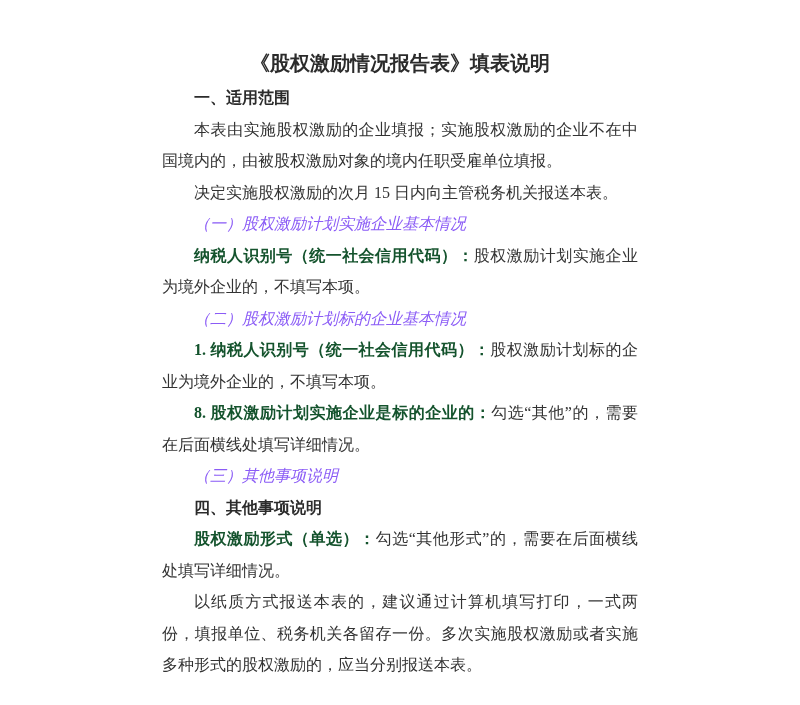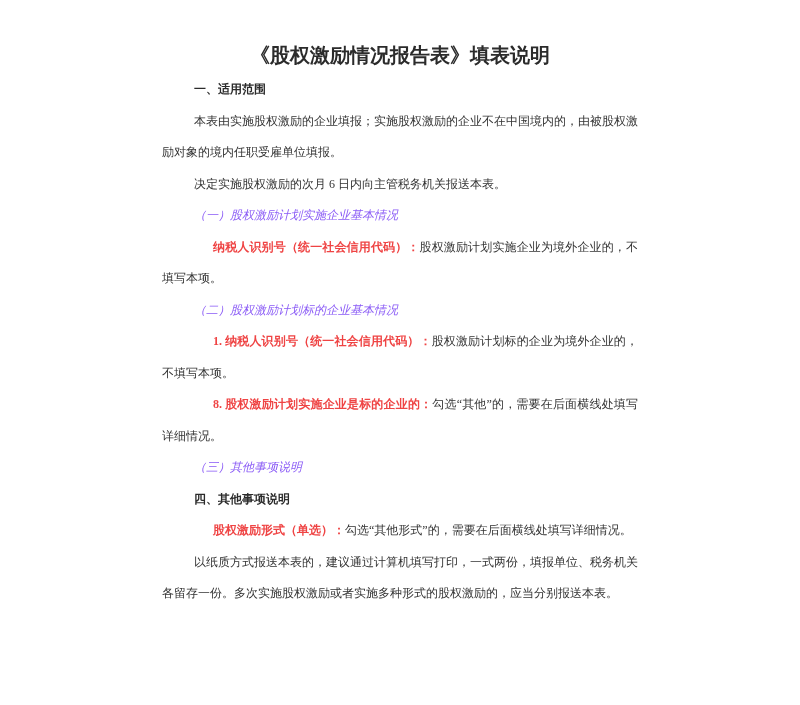--- a/index.html
+++ b/index.html
@@ -7,36 +7,36 @@
     padding: 0;
     background: #ffffff;
   }
   .page {
     position: relative;
     width: 696px;
     height: 705px;
     margin: 0 auto;
     background: #ffffff;
     box-sizing: border-box;
-    padding: 0 110px;
+    padding: 8px 110px;
     overflow: hidden;
     color: #333333;
     font-family: "Liberation Serif", "DejaVu Serif", serif;
   }
   .doc-title {
     font-family: "Liberation Serif", "DejaVu Serif", serif;
     font-size: 20px;
     font-weight: bold;
     line-height: 30px;
     text-align: center;
     color: #2b2b2b;
     margin: 40px 0 4px 0;
   }
   .block {
-    font-size: 12px;
+    font-size: 16px;
     line-height: 31.5px;
     margin: 0;
     text-align: justify;
     text-justify: inter-ideograph;
   }
   .heading {
     font-family: "Liberation Sans", "DejaVu Sans", sans-serif;
     font-weight: bold;
     color: #2b2b2b;
     text-indent: 32px;
@@ -47,37 +47,36 @@
     font-style: italic;
     color: #8b5cf6;
     text-indent: 32px;
     text-align: left;
   }
   .para {
     text-indent: 32px;
   }
   .para .lead {
     font-weight: bold;
-    color: #ef4444;
-    margin-left: 19px;
+    color: #14532d;
   }
 </style>
 </head>
 <body>
 
 <div class="page">
 
   <h1 class="doc-title">《股权激励情况报告表》填表说明</h1>
 
   <p class="block heading">一、适用范围</p>
 
   <p class="block para"><span>本表由实施股权激励的企业填报；实施股权激励的企业不在中国境内的，由被股权激励对象的境内任职受雇单位填报。</span></p>
 
 
-  <p class="block para"><span>决定实施股权激励的次月 6 日内向主管税务机关报送本表。</span></p>
+  <p class="block para"><span>决定实施股权激励的次月 15 日内向主管税务机关报送本表。</span></p>
 
 
   <p class="block subheading">（一）股权激励计划实施企业基本情况</p>
 
   <p class="block para"><span class="lead">纳税人识别号（统一社会信用代码）：</span><span>股权激励计划实施企业为境外企业的，不填写本项。</span></p>
 
   <p class="block subheading">（二）股权激励计划标的企业基本情况</p>
 
   <p class="block para"><span class="lead">1. 纳税人识别号（统一社会信用代码）：</span><span>股权激励计划标的企业为境外企业的，不填写本项。</span></p>
 

